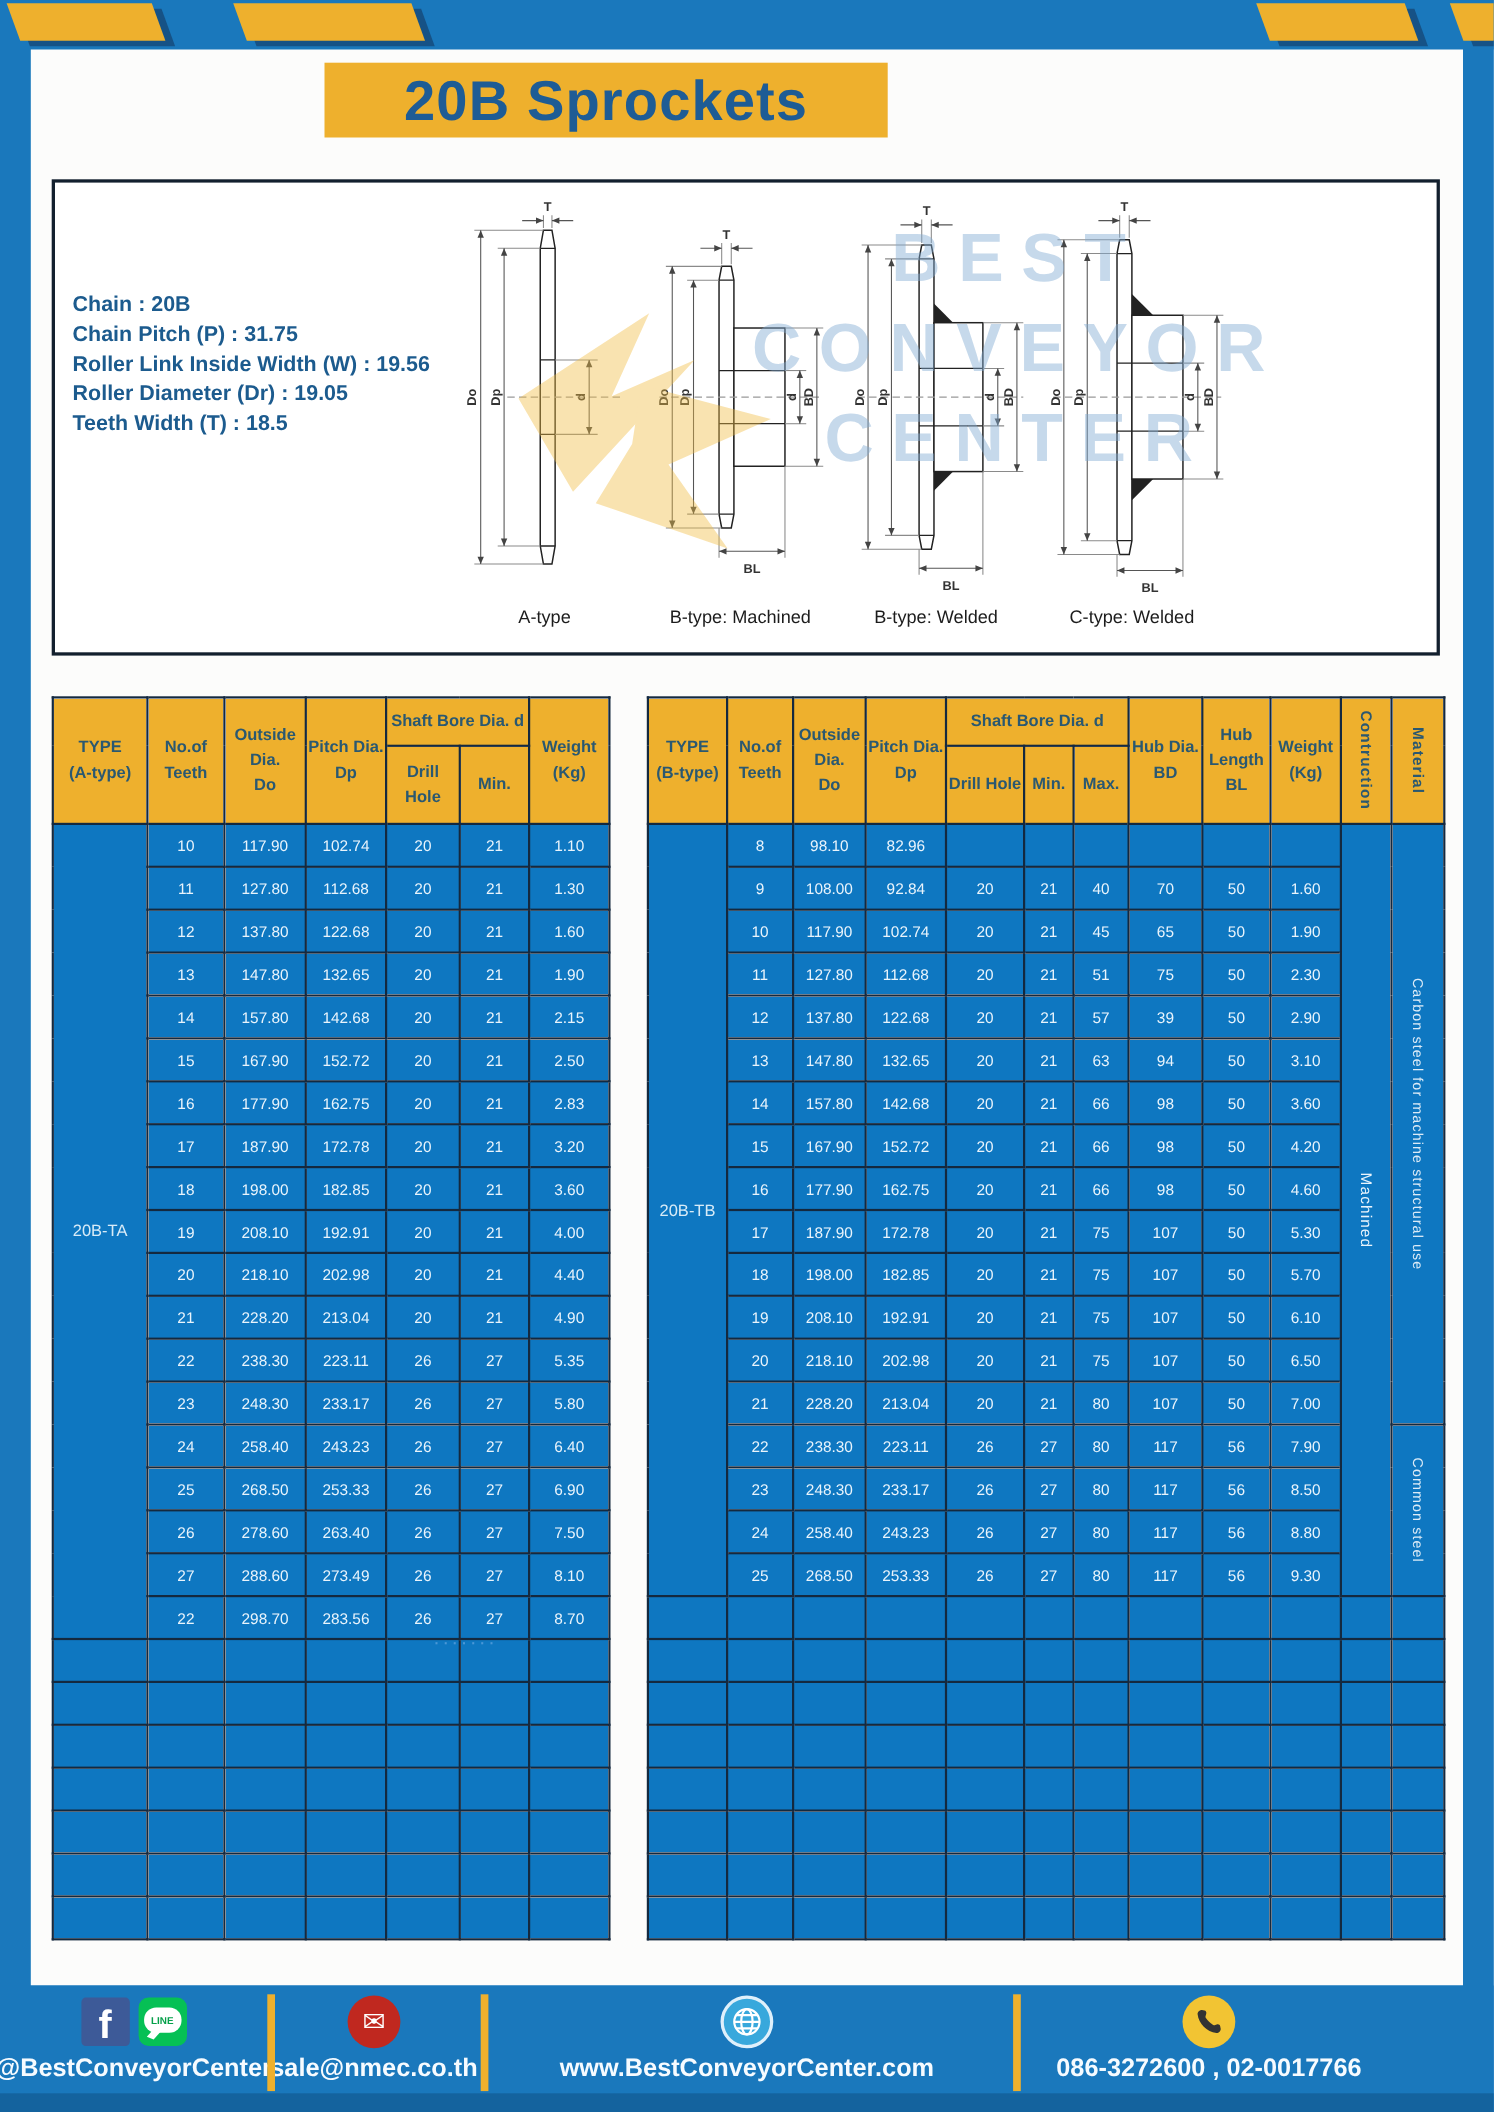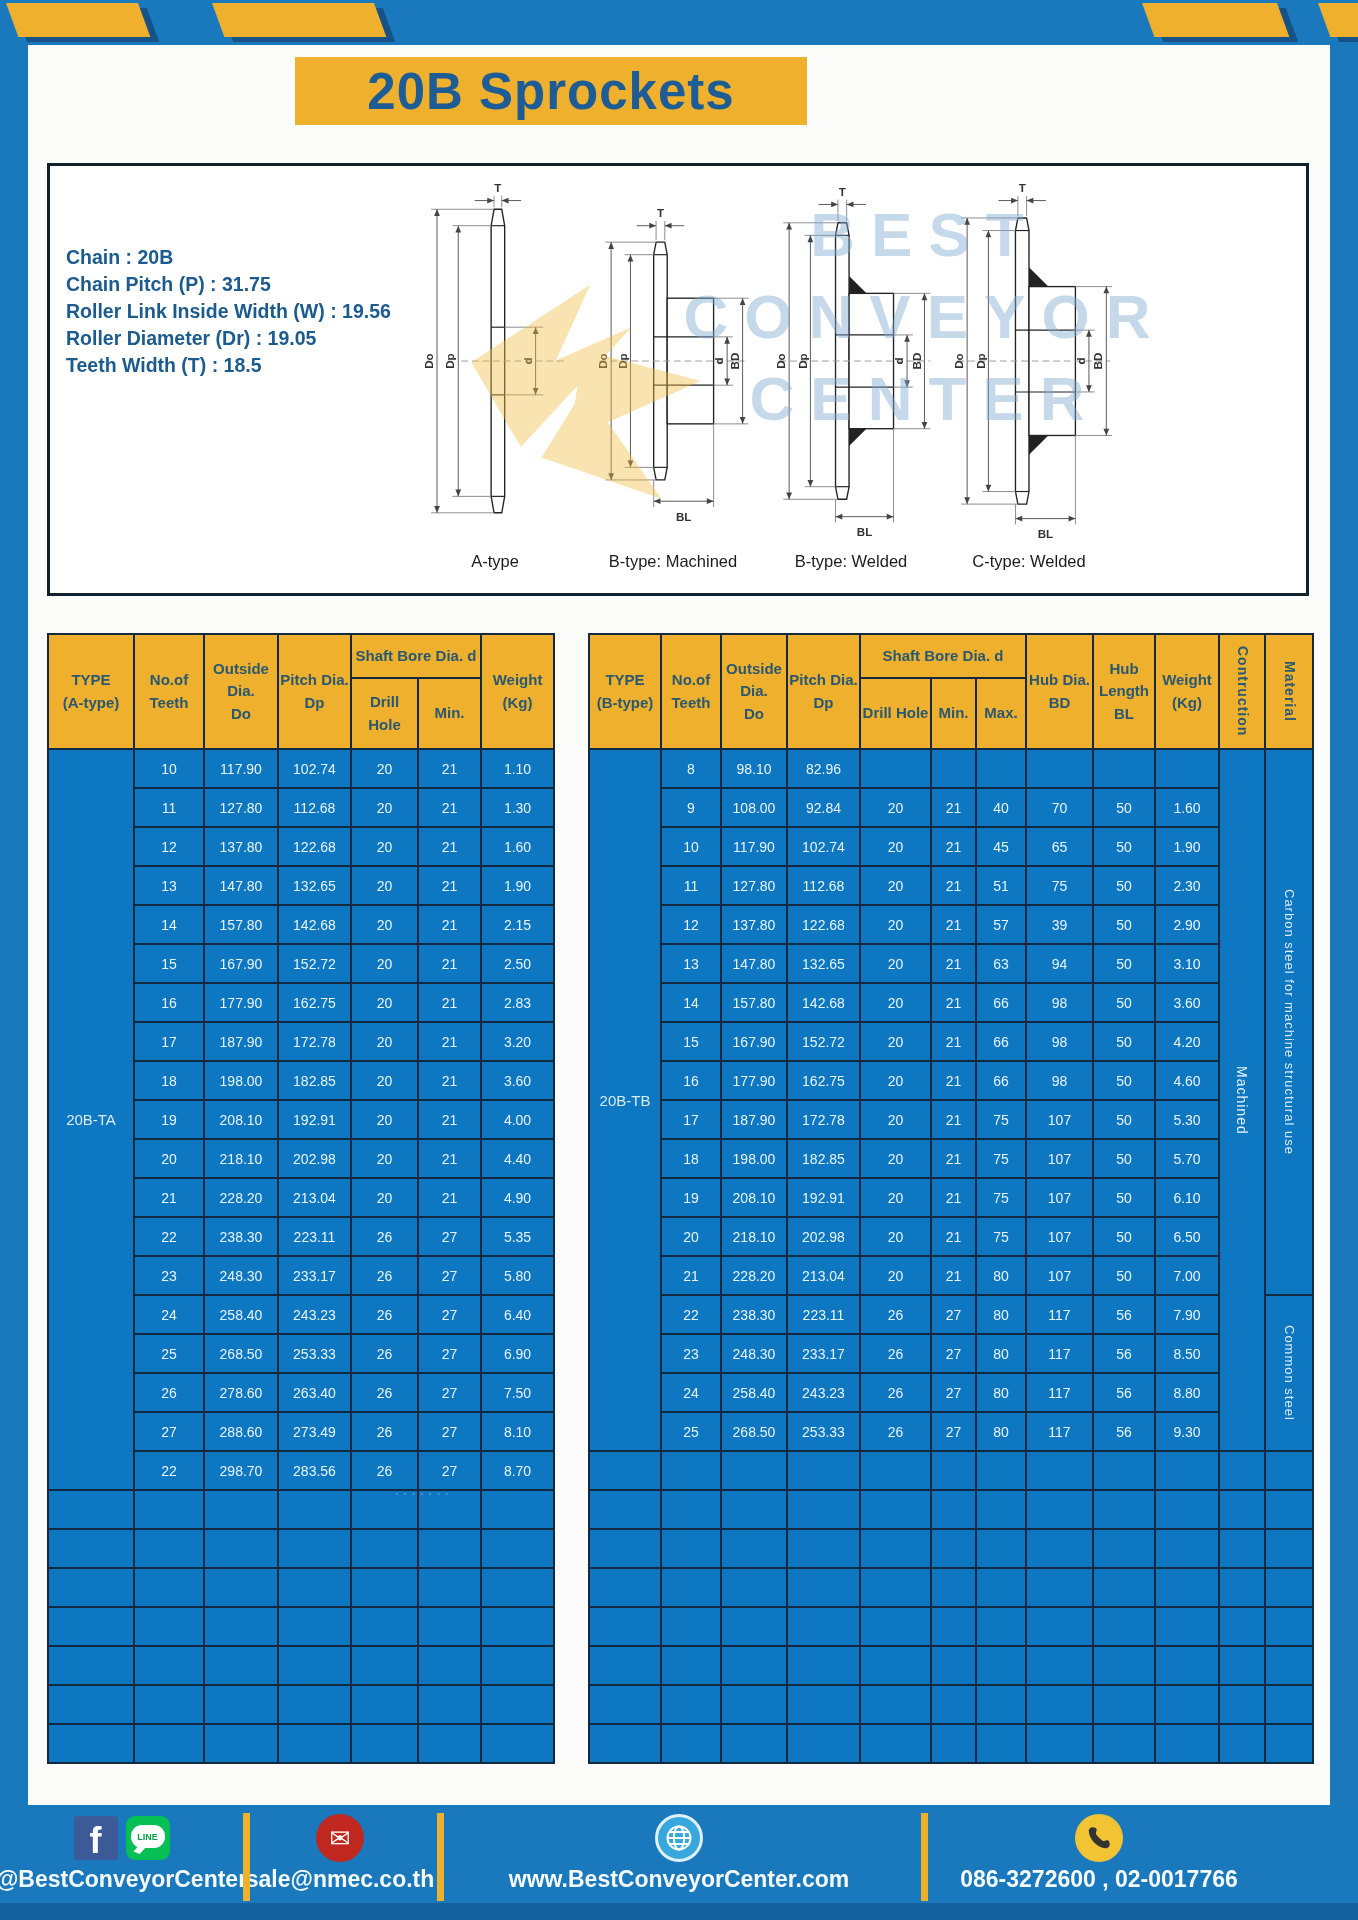--- a/index.html
+++ b/index.html
@@ -13,21 +13,21 @@
   .top-bar{position:absolute;left:0;top:0;width:1358px;height:45px;background:var(--frame-blue,#1a78bc);overflow:hidden;}
   .stripe{position:absolute;top:3px;height:34px;background:var(--accent-yellow,#eeb02d);
     transform:skewX(20deg);transform-origin:0 0;box-shadow:7px 5px 0 rgba(18,44,80,.5);}
   
   .title-block{position:absolute;left:295px;top:57px;width:512px;height:68px;
     background:var(--accent-yellow,#eeb02d);display:flex;align-items:center;justify-content:center;
     font-size:51px;font-weight:bold;color:var(--title-text,#1e5c95);letter-spacing:1px;}
   
   .diagram-box{position:absolute;left:47px;top:163px;width:1262px;height:433px;background:#fff;
     border:3px solid #13202e;box-sizing:border-box;}
-  .specs{position:absolute;left:16px;top:78px;font-size:19.5px;font-weight:bold;
+  .specs{position:absolute;left:16px;top:98px;font-size:19.5px;font-weight:bold;
     color:#1c5b8e;line-height:27px;white-space:nowrap;}
   .figures{position:absolute;left:358px;top:6px;width:708px;height:420px;display:flex;justify-content:space-between;z-index:1;}
   .figure{width:174px;display:flex;flex-direction:column;align-items:center;}
   .fig-caption{font-size:16.5px;color:#1c1c1c;margin-top:0px;white-space:nowrap;}
   .watermark{position:absolute;left:505px;top:28px;width:740px;text-align:center;z-index:3;
     pointer-events:none;font-weight:bold;font-size:62px;letter-spacing:16px;line-height:82px;
     color:rgba(128,170,210,.45);}
   .wm-logo{position:absolute;left:375px;top:62px;z-index:2;opacity:.42;pointer-events:none;}
   
   table.spec{border-collapse:collapse;table-layout:fixed;position:absolute;}

